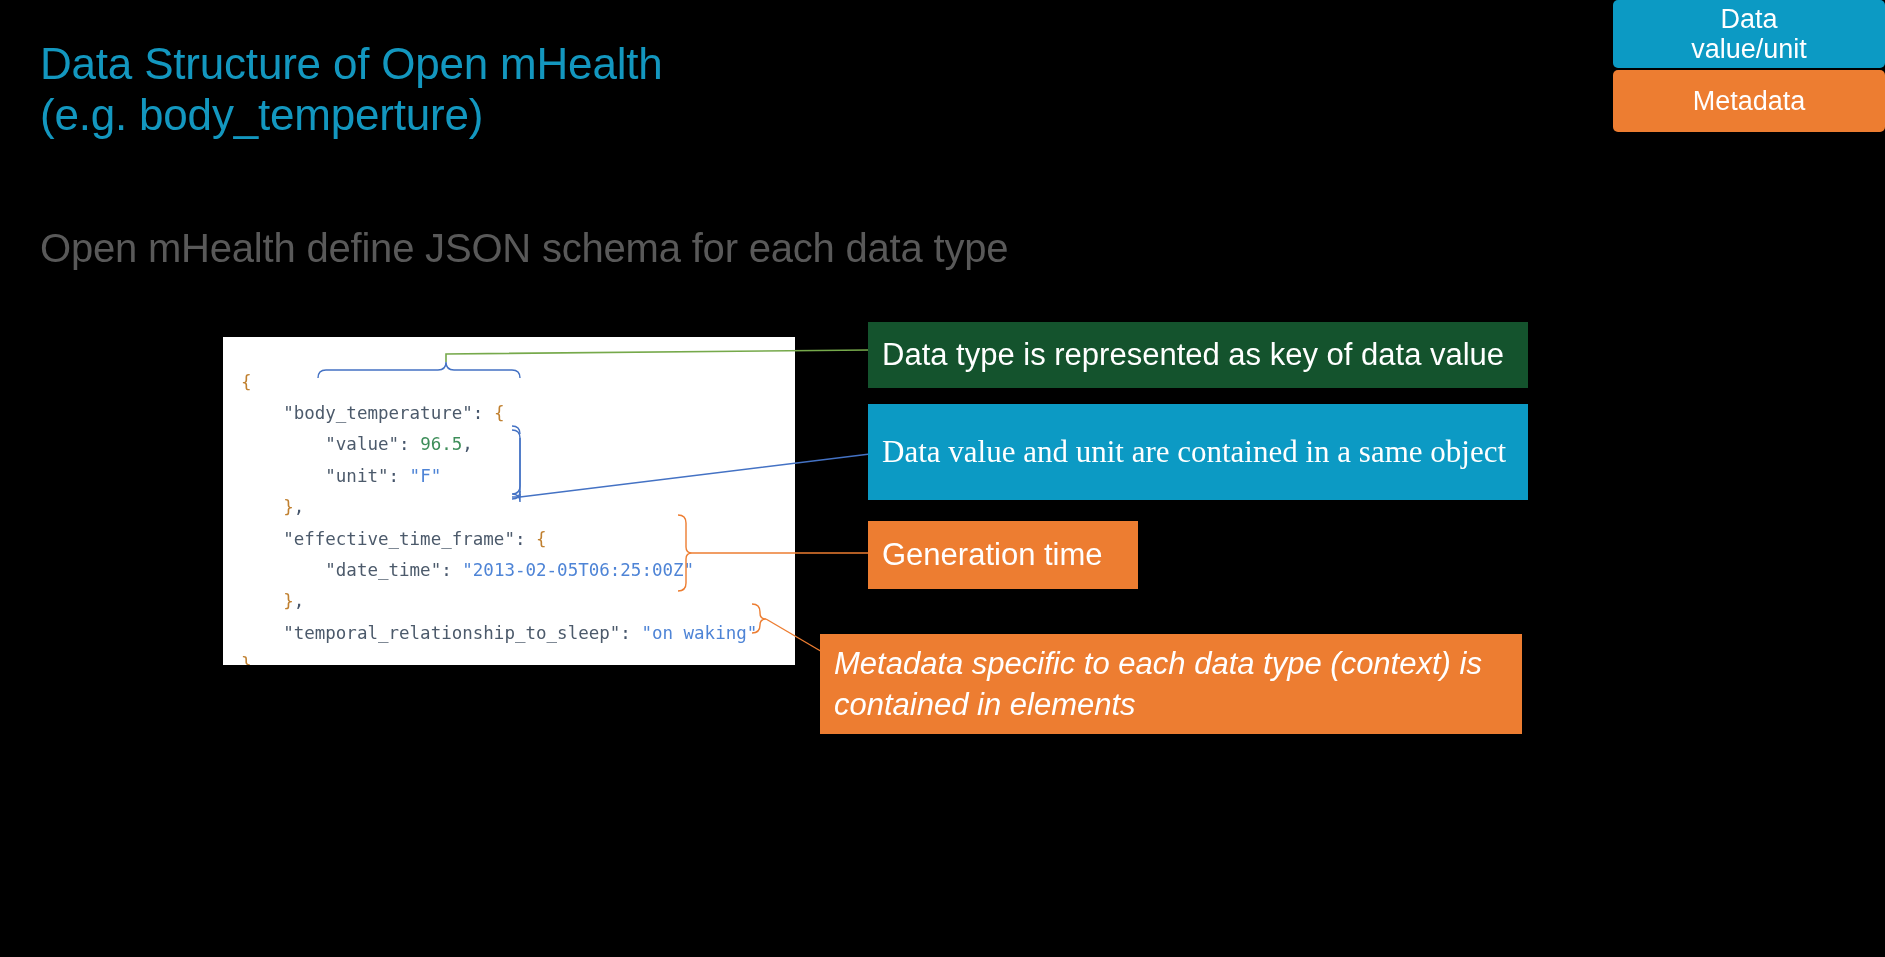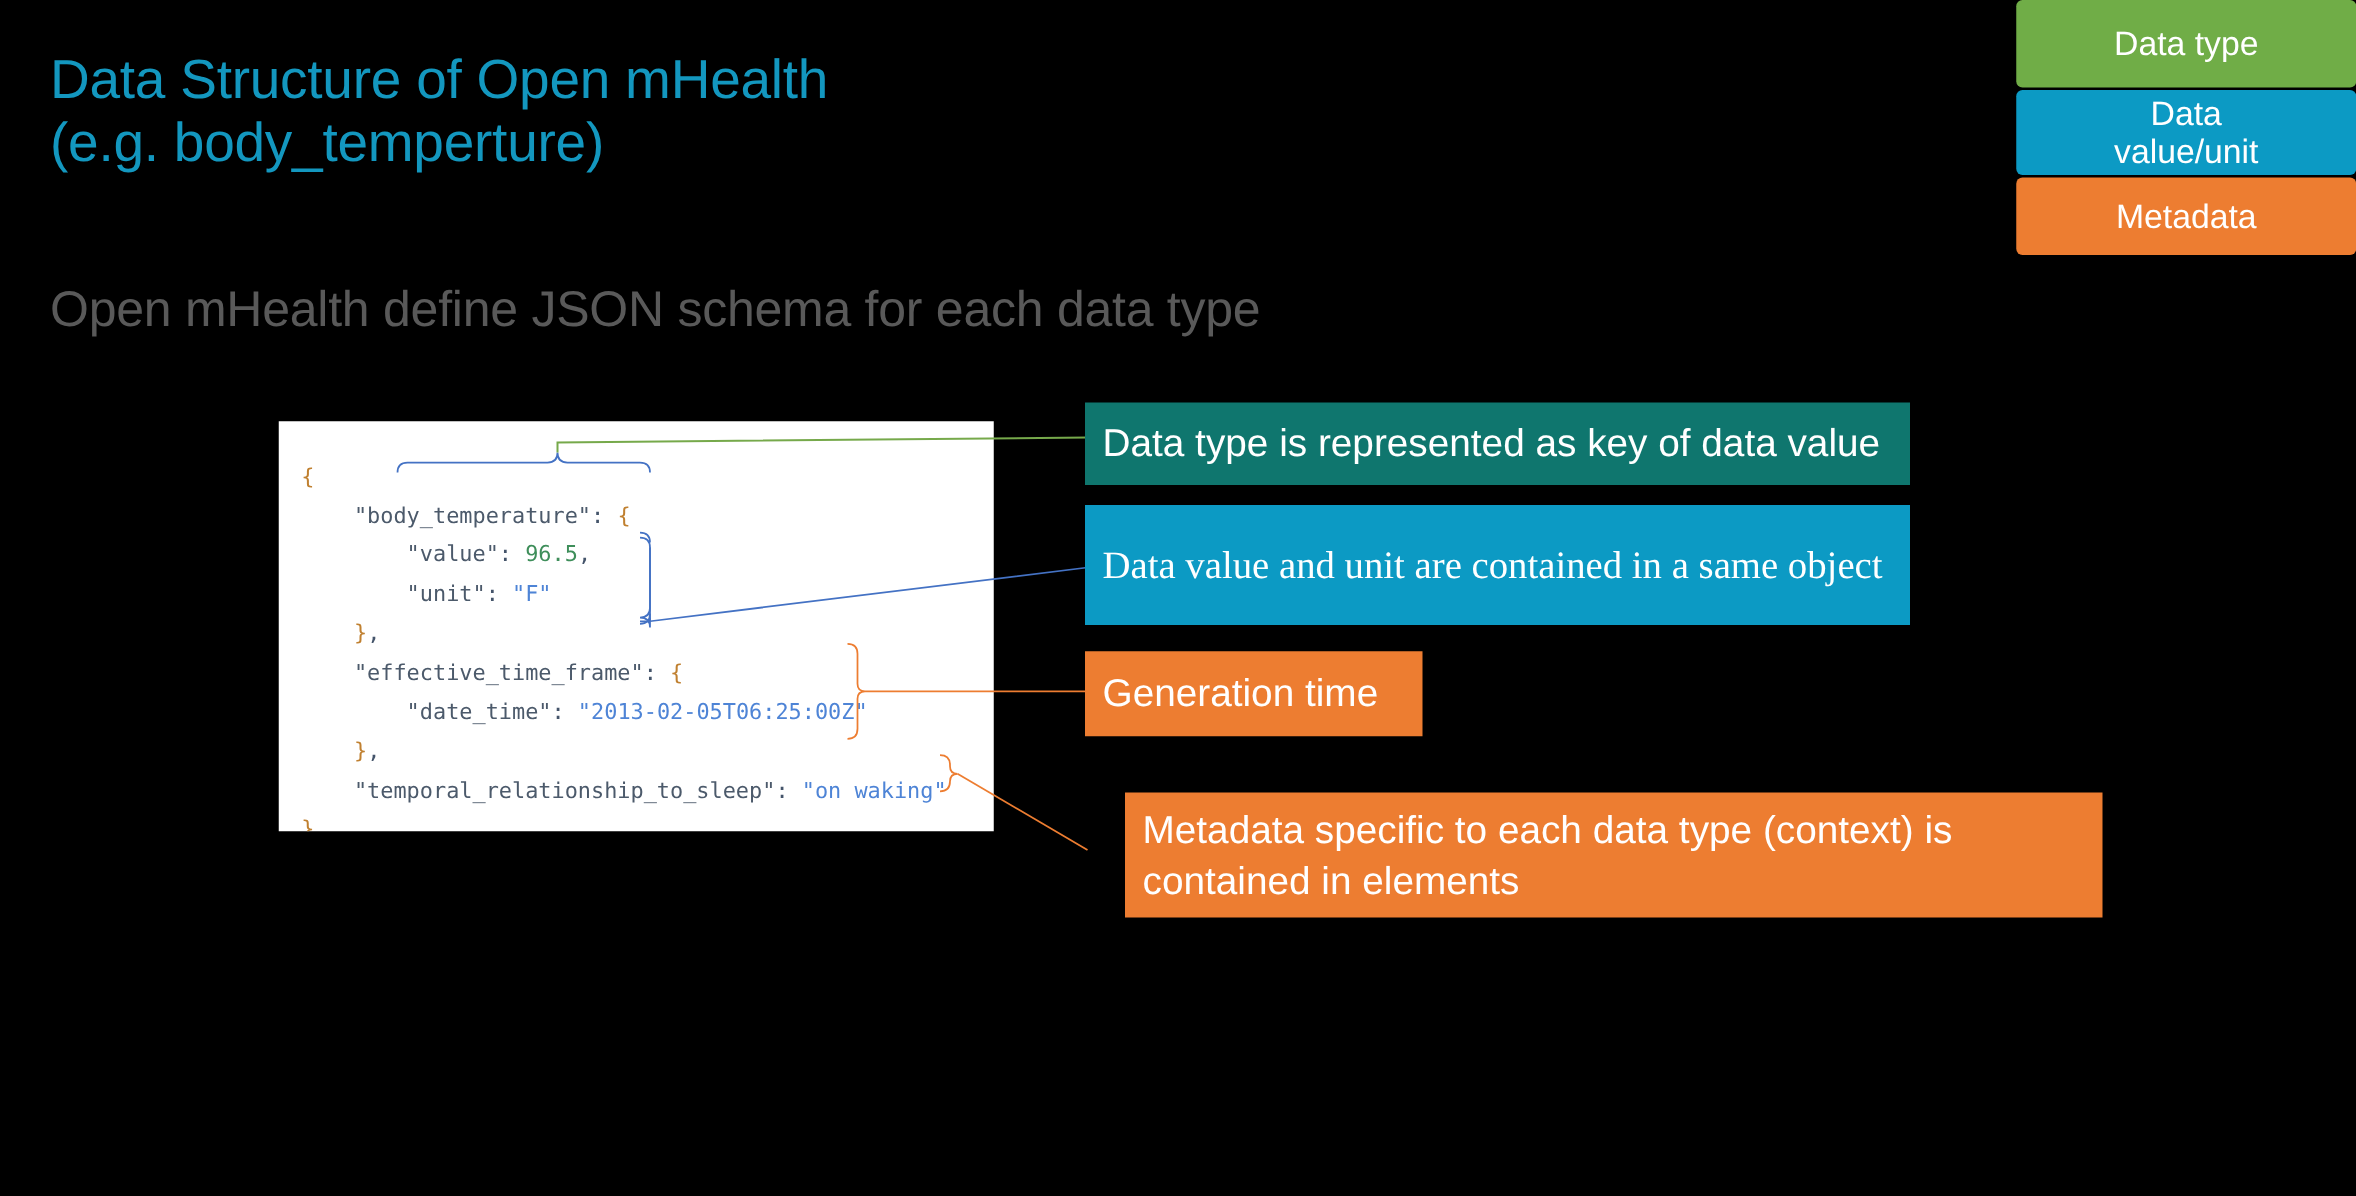--- a/index.html
+++ b/index.html
@@ -107,48 +107,46 @@
     font-size: 31px;
     line-height: 1.33;
     padding: 10px 14px 10px 14px;
     box-sizing: border-box;
     display: flex;
     align-items: center;
   }
   .callout span { display: block; }
   #callout-datatype {
     left: 868px; top: 322px; width: 660px; height: 66px;
-    background: #0f766e;
+    background: #14532d;
   }
   #callout-valueunit {
     left: 868px; top: 404px; width: 660px; height: 96px;
     background: #0C9AC4;
     font-family: Liberation Serif, serif;
   }
   #callout-gentime {
     left: 868px; top: 521px; width: 270px; height: 68px;
     background: #ED7D31;
   }
   #callout-metadata {
-    left: 900px; top: 634px; width: 782px; height: 100px;
+    left: 820px; top: 634px; width: 702px; height: 100px;
     background: #ED7D31;
+    font-style: italic;
   }
 </style>
 </head>
 <body>
 
 <div id="slide-title">Data Structure of Open mHealth
 (e.g. body_temperture)</div>
 
 <div id="slide-subtitle">Open mHealth define JSON schema for each data type</div>
 
 <div id="legend">
-  <div class="legend-box lb-green">
-    <span>Data type</span>
-  </div>
   <div class="legend-box lb-blue">
     <span class="multiline" style="white-space:pre-line">Data
 value/unit</span>
   </div>
   <div class="legend-box lb-orange">
     <span>Metadata</span>
   </div>
 </div>
 
 <div id="code-panel">

